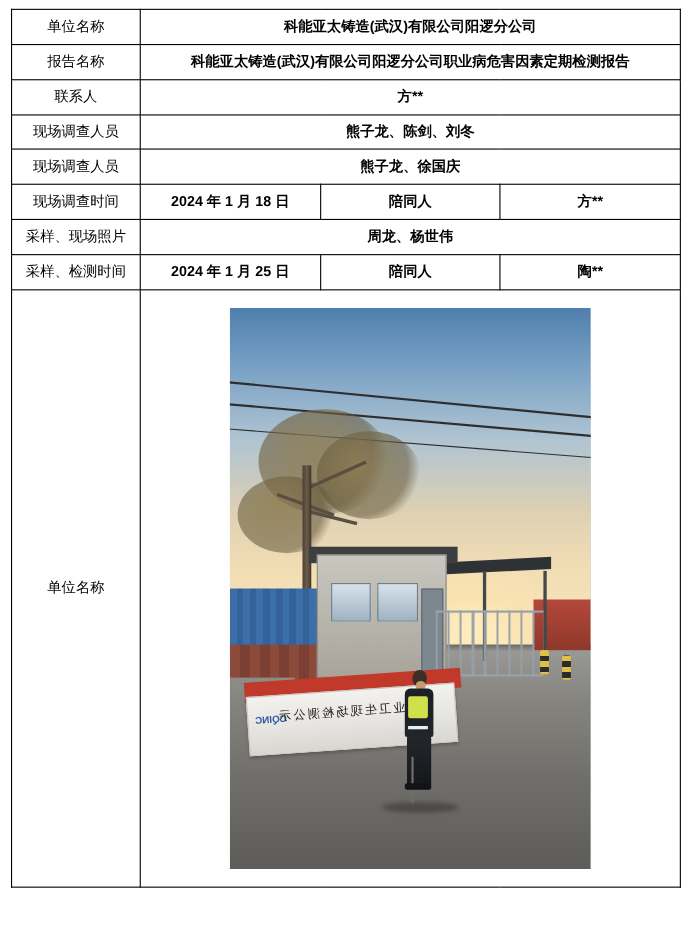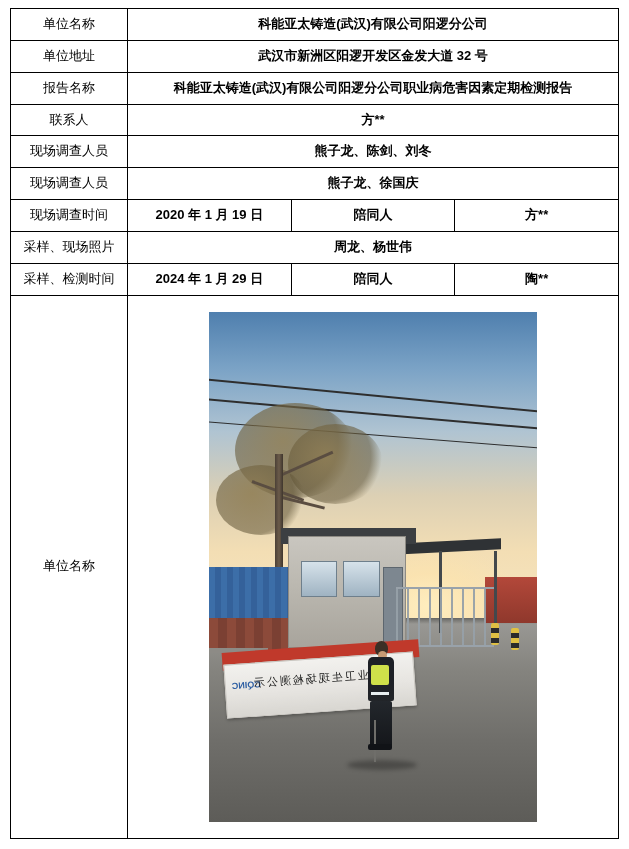--- a/index.html
+++ b/index.html
@@ -378,52 +378,48 @@
 <body>
 
 <div class="page">
   <table class="info">
     <tbody>
       <tr>
         <td class="label">单位名称</td>
         <td class="value" colspan="3">科能亚太铸造(武汉)有限公司阳逻分公司</td>
       </tr>
       <tr>
-        <td class="label">单位地址</td>
-        <td class="value" colspan="3">武汉市新洲区阳逻开发区金发大道 32 号</td>
-      </tr>
-      <tr>
         <td class="label">报告名称</td>
         <td class="value two-line" colspan="3">科能亚太铸造(武汉)有限公司阳逻分公司职业病危害因素定期检测报告</td>
       </tr>
       <tr>
         <td class="label">联系人</td>
         <td class="value" colspan="3">方**</td>
       </tr>
       <tr>
         <td class="label">现场调查人员</td>
         <td class="value" colspan="3">熊子龙、陈剑、刘冬</td>
       </tr>
       <tr>
         <td class="label">现场调查人员</td>
         <td class="value" colspan="3">熊子龙、徐国庆</td>
       </tr>
       <tr>
         <td class="label">现场调查时间</td>
-        <td class="value" style="width:185px">2020 年 1 月 19 日</td>
+        <td class="value" style="width:185px">2024 年 1 月 18 日</td>
         <td class="value" style="width:150px">陪同人</td>
         <td class="value">方**</td>
       </tr>
       <tr>
         <td class="label">采样、现场照片</td>
         <td class="value" colspan="3">周龙、杨世伟</td>
       </tr>
       <tr>
         <td class="label">采样、检测时间</td>
-        <td class="value">2024 年 1 月 29 日</td>
+        <td class="value">2024 年 1 月 25 日</td>
         <td class="value">陪同人</td>
         <td class="value">陶**</td>
       </tr>
       <tr>
         <td class="label">单位名称</td>
         <td class="photo-cell" colspan="3">
           <div class="photo-wrap">
             <div class="photo">
               <div class="sky"></div>
               <div class="sunglow"></div>

